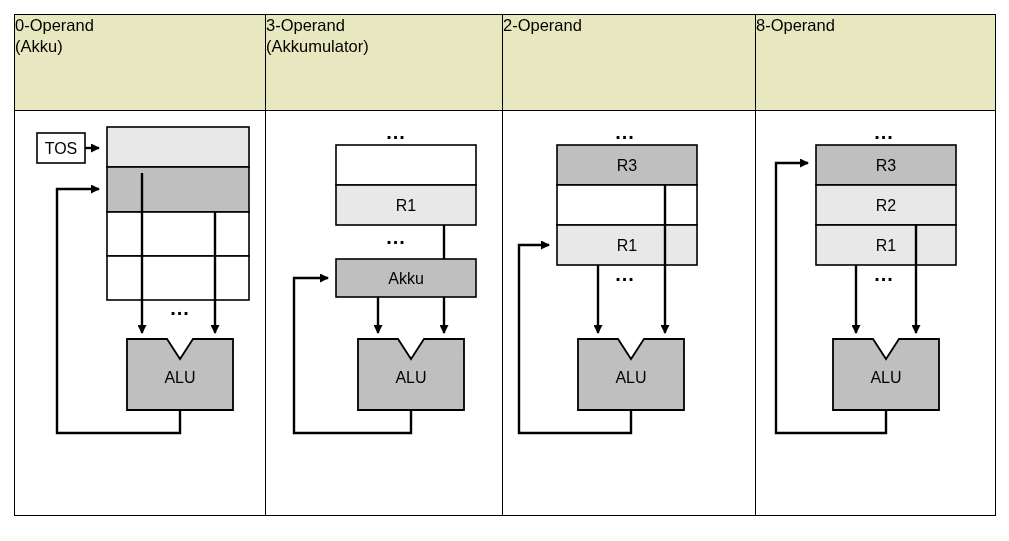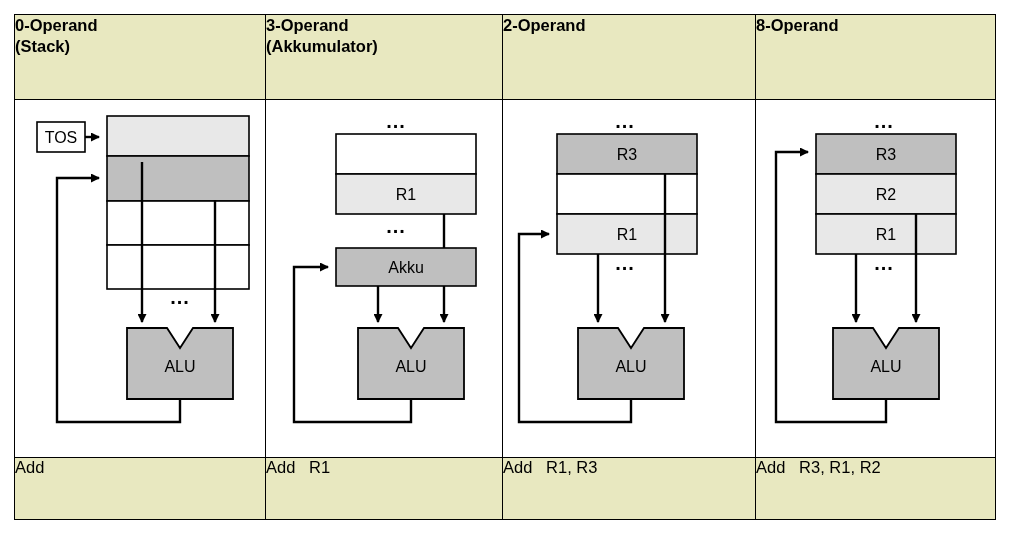--- a/index.html
+++ b/index.html
@@ -29,21 +29,21 @@
     table-layout: fixed;
   }
   table.operand-table td {
     border: 1.5px solid #000000;
     padding: 0;
     vertical-align: top;
   }
   td.header-cell {
     background: #e8e8c0;
     height: 84px;
-    font-weight: bold;
+    font-weight: normal;
     font-size: 16.5px;
     color: #000000;
     padding: 12px 0 0 18px;
     line-height: 1.30;
     vertical-align: top;
   }
   td.header-cell .hline { display: block; white-space: nowrap; }
   td.diagram-cell {
     background: #ffffff;
     height: 357px;
@@ -82,21 +82,21 @@
       <col style="width:251px">
       <col style="width:237px">
       <col style="width:253px">
       <col style="width:240px">
     </colgroup>
 
     <tbody>
         <tr>
       <td class="header-cell">
         <span class="hline">0-Operand</span>
-        <span class="hline">(Stack)</span>
+        <span class="hline">(Akku)</span>
       </td>
       <td class="header-cell">
         <span class="hline">3-Operand</span>
         <span class="hline">(Akkumulator)</span>
       </td>
       <td class="header-cell">
         <span class="hline">2-Operand</span>
       </td>
       <td class="header-cell">
         <span class="hline">8-Operand</span>
@@ -254,22 +254,16 @@
           </g>
 
           <g>
             <path d="M77,228 L117,228 L130,248 L143,228 L183,228 L183,299 L77,299 z" fill="#bfbfbf" stroke="#000" stroke-width="1.8"></path>
             <text class="svg-label" x="130" y="272" text-anchor="middle">ALU</text>
           </g>
         </svg>
       </td>
     </tr>
 
-    <tr>
-      <td class="instr-cell">Add</td>
-      <td class="instr-cell">Add   R1</td>
-      <td class="instr-cell">Add   R1, R3</td>
-      <td class="instr-cell">Add   R3, R1, R2</td>
-    </tr>
 
   </tbody>
     </table>
 </div>
 
 </body></html>

